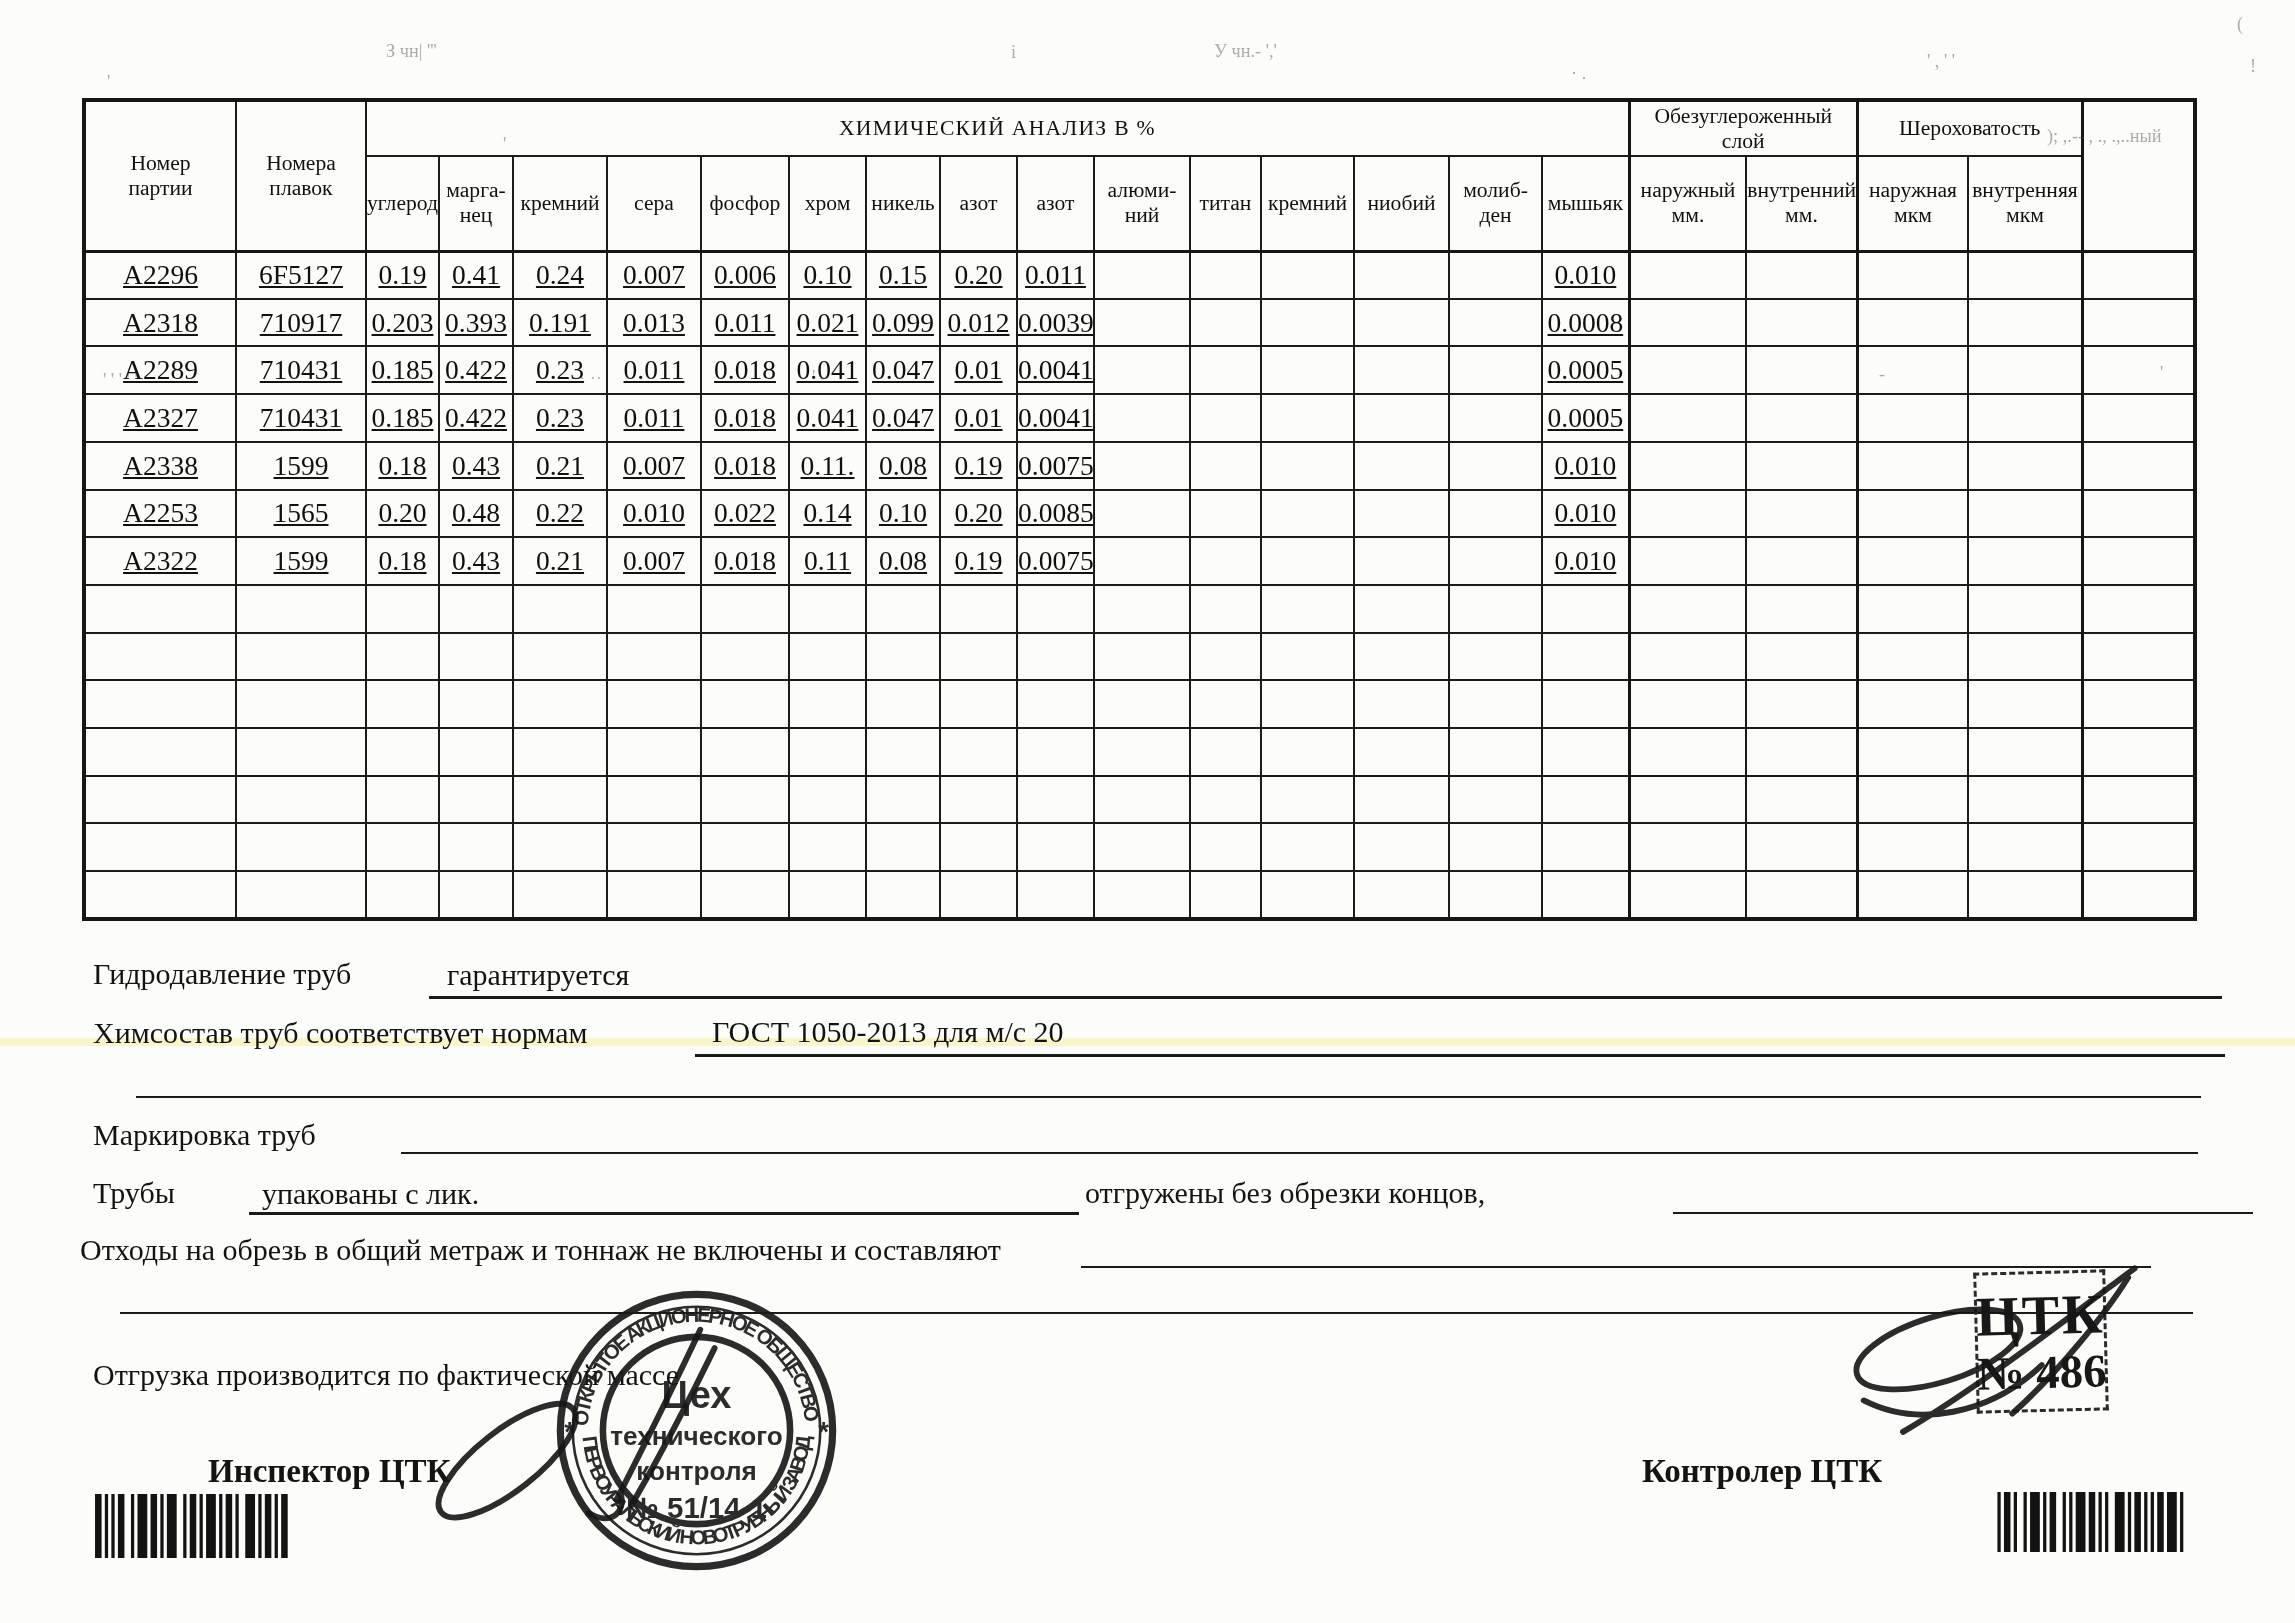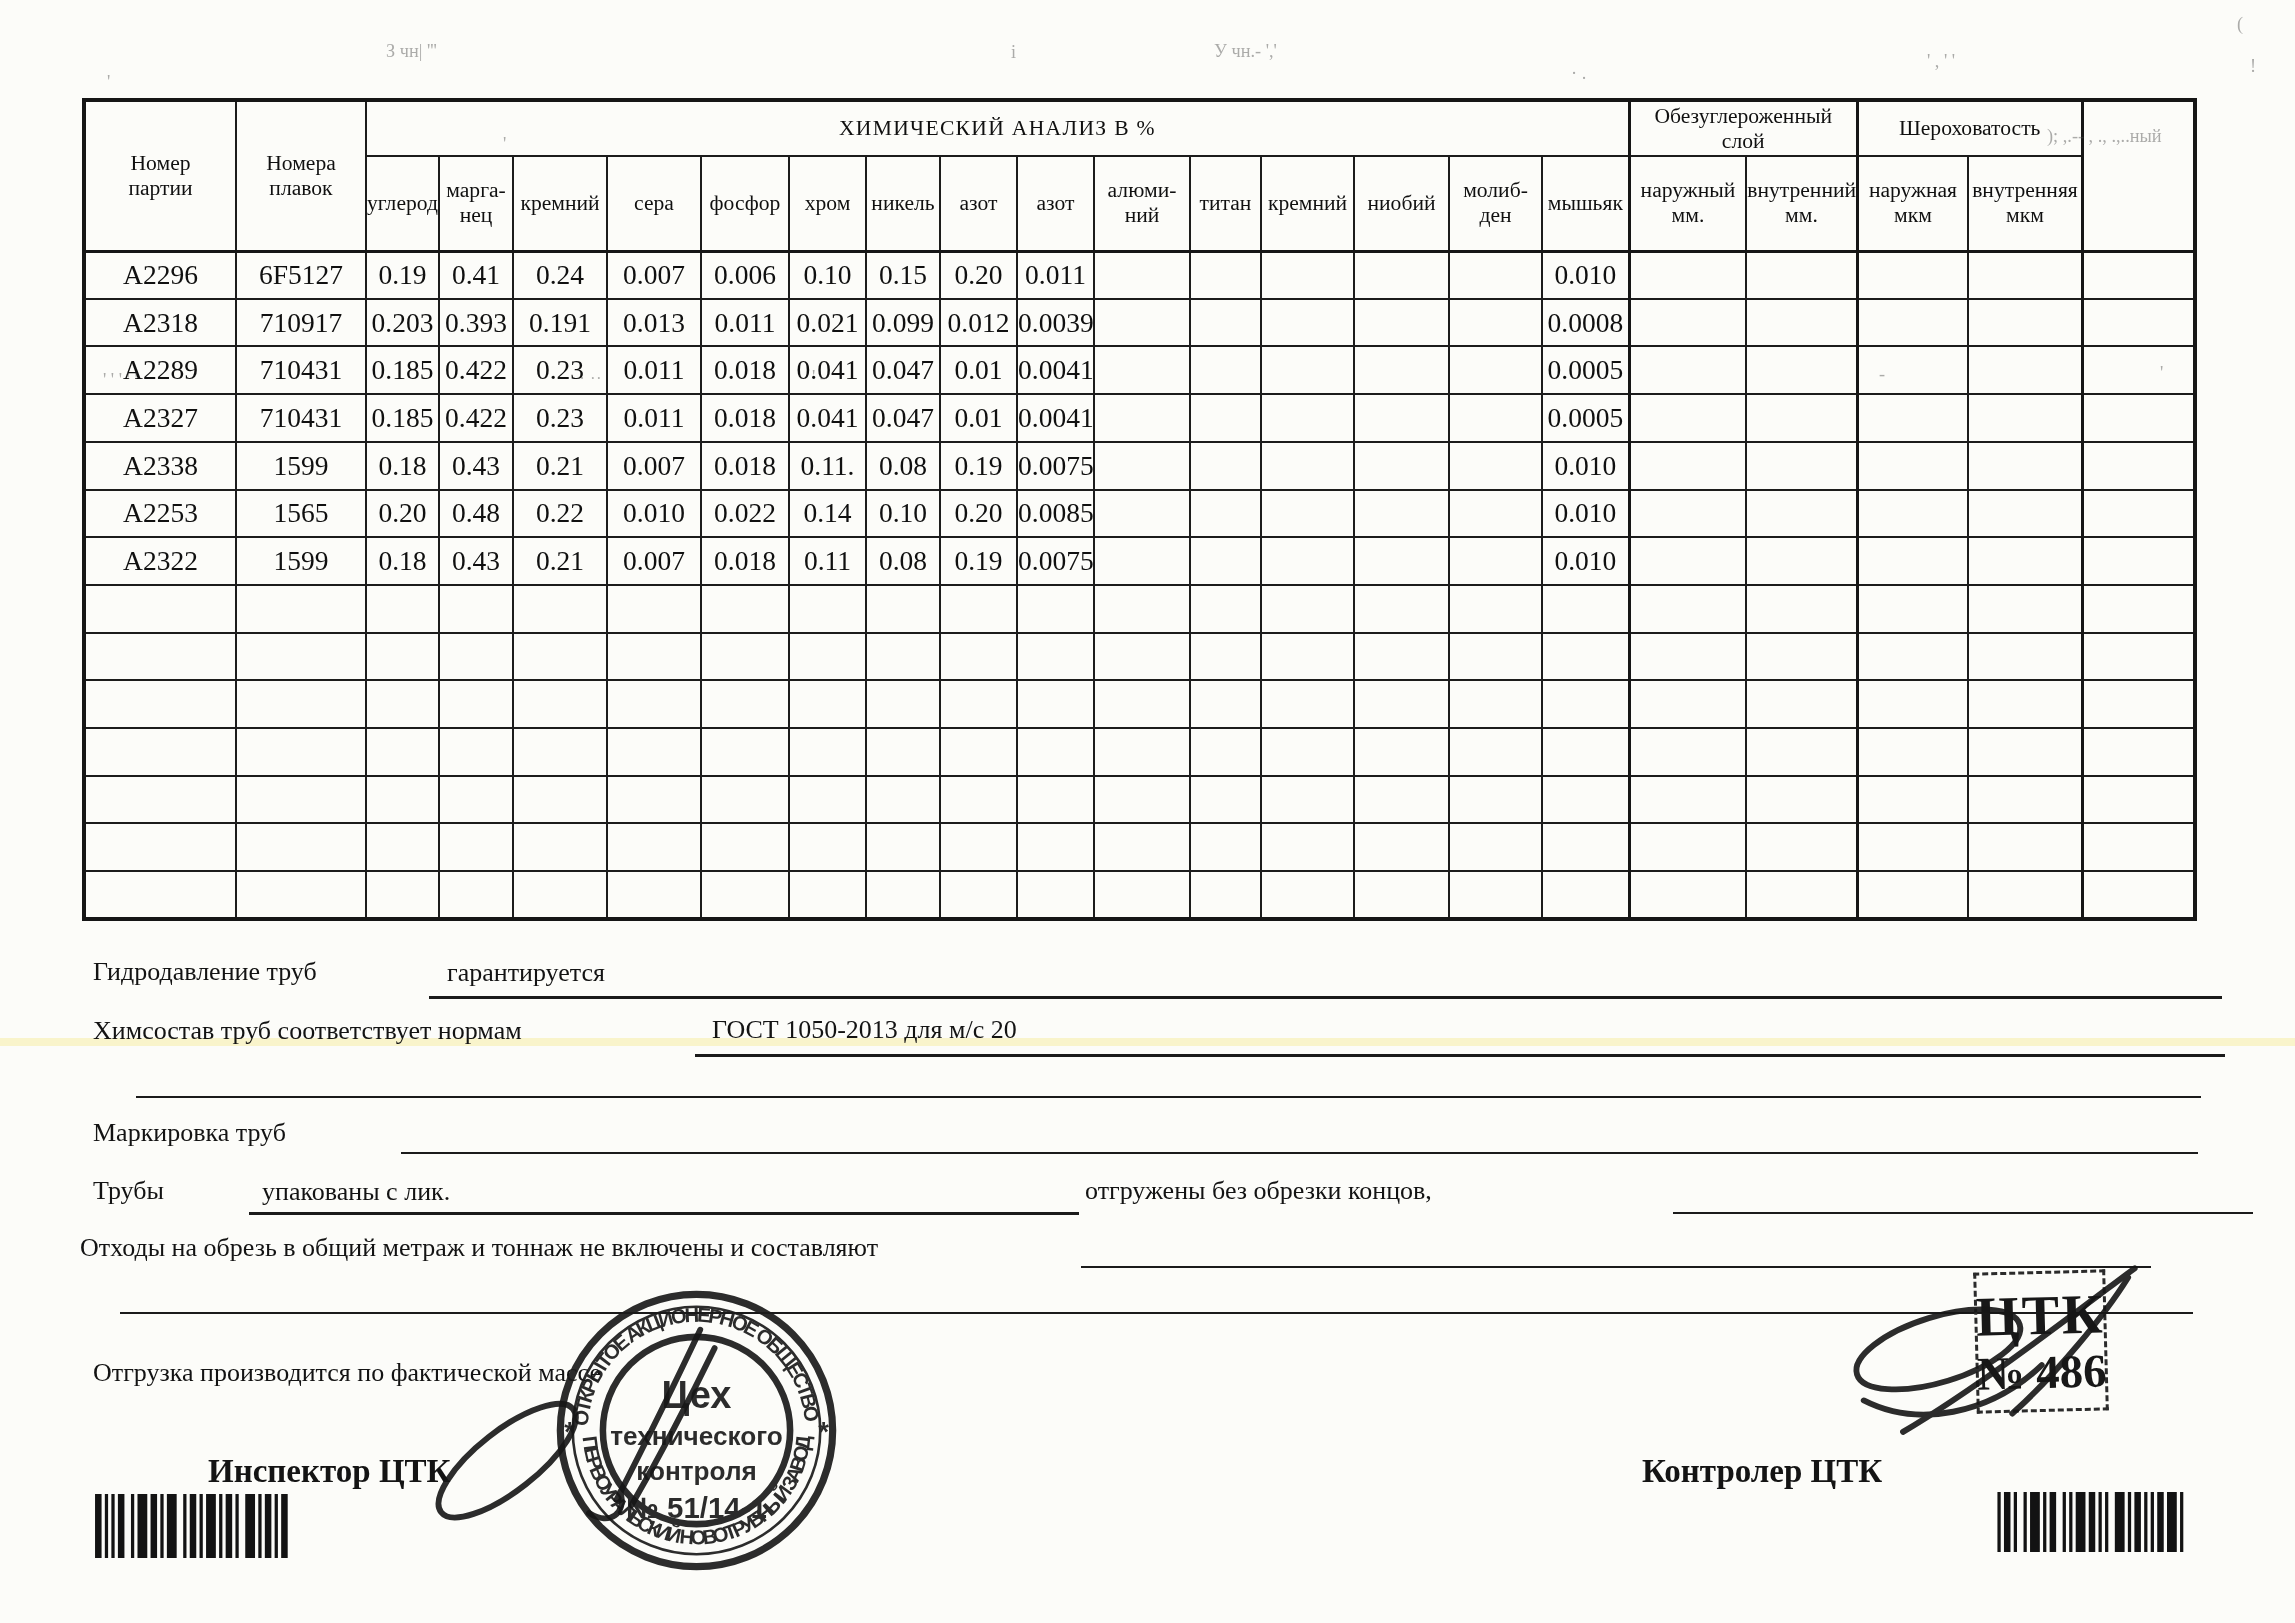--- a/index.html
+++ b/index.html
@@ -6,30 +6,30 @@
   #page{position:relative;width:2295px;height:1623px;background:#fcfcf9;overflow:hidden;
         font-family:"Liberation Serif","DejaVu Serif",serif;color:#121212;}
   
   .doc-table{position:absolute;left:82px;top:98px;width:2109px;height:823px;
              border-collapse:collapse;table-layout:fixed;border:4.6px solid #161616;background:transparent;}
   .doc-table th,.doc-table td{border:2px solid #1c1c1c;padding:0;margin:0;text-align:center;
              vertical-align:middle;font-weight:normal;color:#101010;overflow:hidden;}
   .doc-table thead th{white-space:pre-line;font-size:21.6px;line-height:1.15;}
   .doc-table .head-a{height:56px;}
   .doc-table .head-b{height:95px;}
-  .doc-table tbody tr{height:45px;}
+  .doc-table tbody tr{height:45px;text-decoration:underline;}
   .doc-table tbody td{font-size:27.5px;}
   .doc-table tbody tr:first-child td{border-top:3.9px solid #161616;}
   .chem-title{font-size:25px;letter-spacing:1.3px;}
   .big{font-size:24px;}
   .grp{font-size:21.6px;}
   .subcol{font-size:20px;}
   .bl-thick{border-left:3.9px solid #161616 !important;}
   
-  .line-text{position:absolute;font-size:26px;white-space:nowrap;color:#131313;}
+  .line-text{position:absolute;font-size:30px;white-space:nowrap;color:#131313;}
   .sig-label{position:absolute;font-size:33px;font-weight:bold;white-space:nowrap;color:#141414;}
   .hline{position:absolute;height:2.6px;background:#1b1b1b;}
   .hl-yellow{position:absolute;left:0;top:1038px;width:2295px;height:7.9px;background:#f5ec9e;opacity:.5;}
   
   #round-stamp{position:absolute;left:542px;top:1276px;z-index:6;opacity:.92;}
   #round-stamp text{fill:#1b1b1b;font-family:"Liberation Sans","DejaVu Sans",sans-serif;font-weight:bold;}
   #round-stamp .ring{font-size:31px;letter-spacing:2px;}
   #round-stamp .star{font-size:42px;}
   #round-stamp .c1{font-size:58px;}
   #round-stamp .c2{font-size:40px;}

